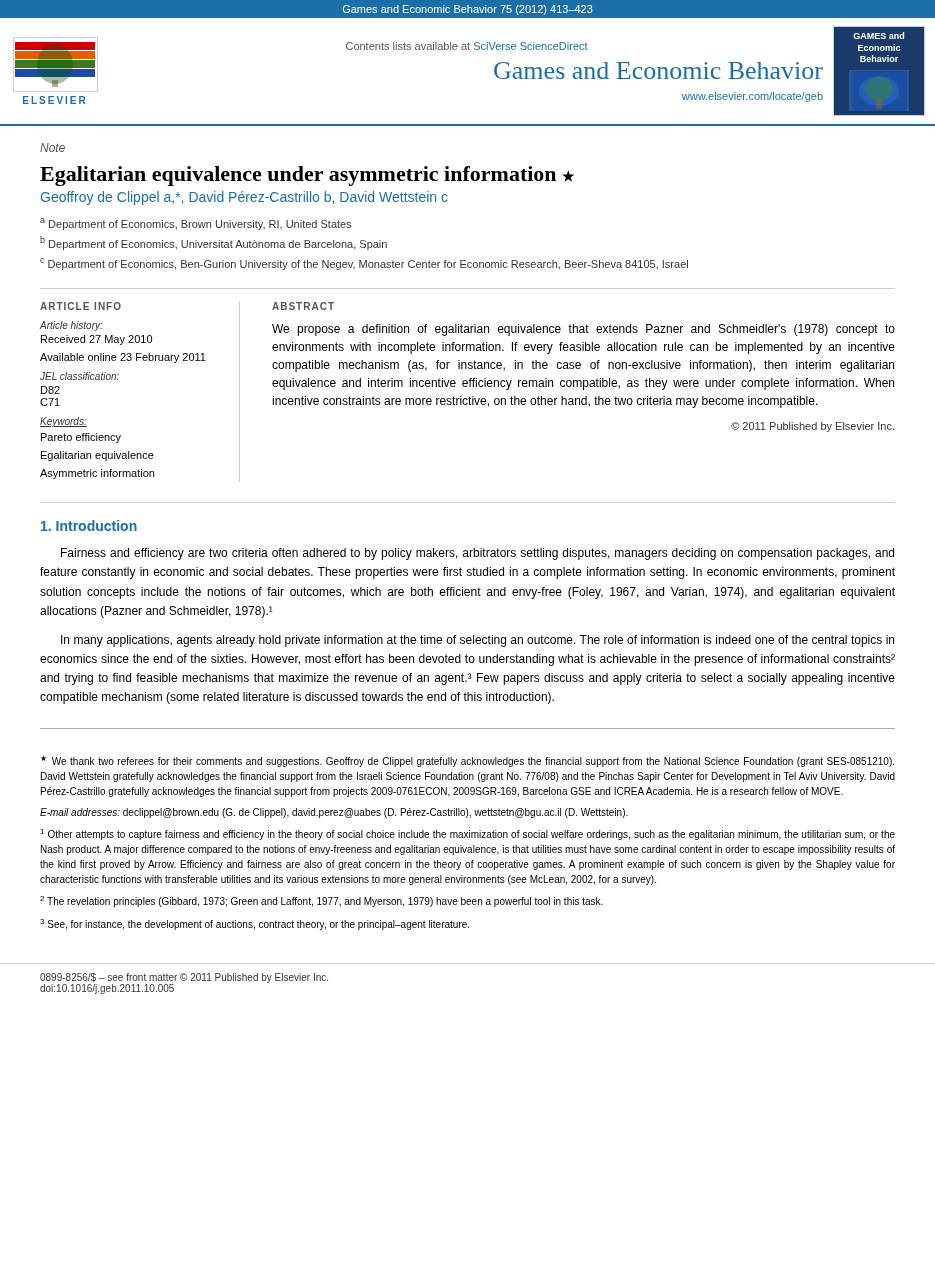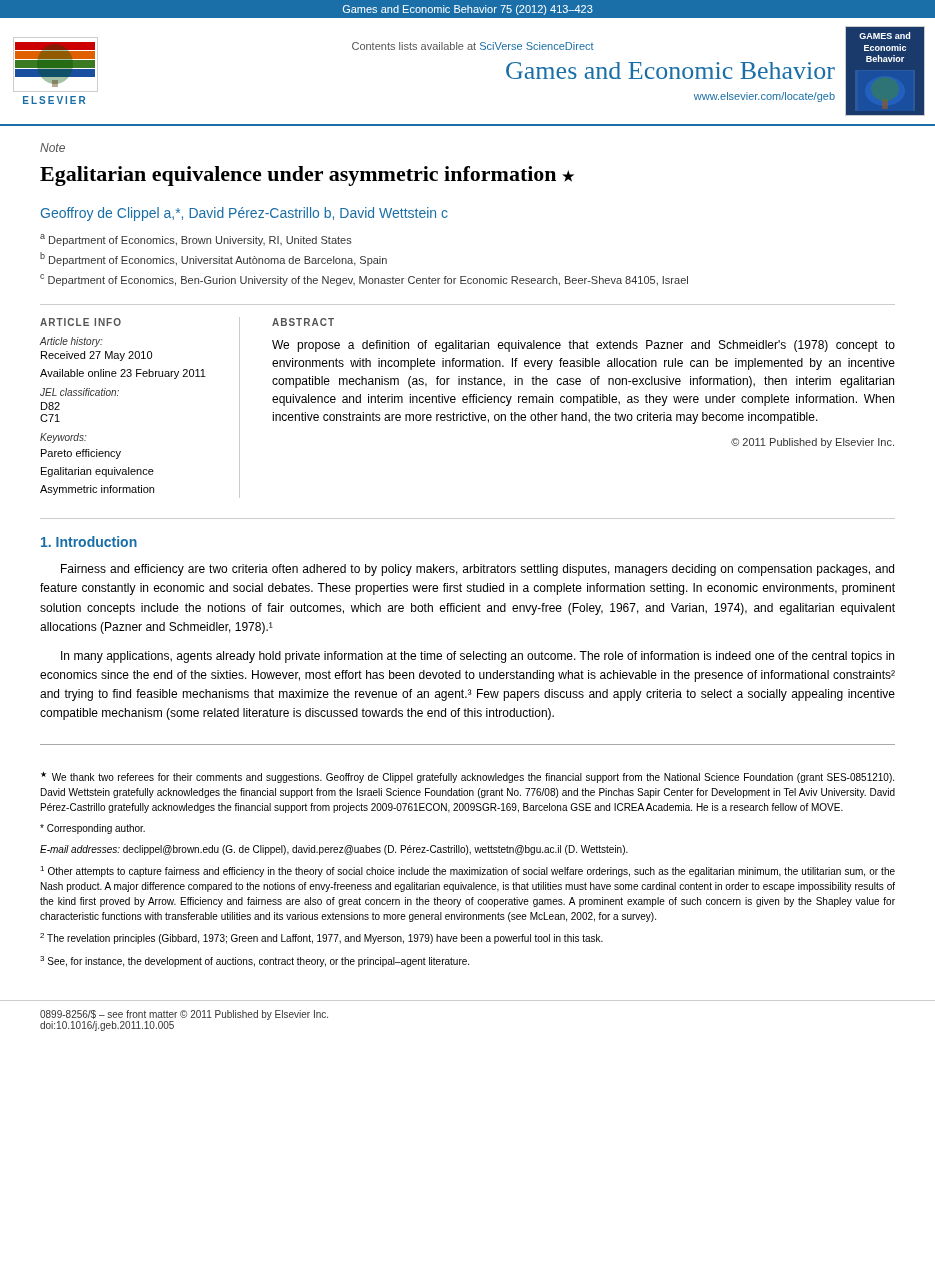--- a/index.html
+++ b/index.html
@@ -74,21 +74,21 @@
       margin-bottom: 4px;
       text-align: right;
     }
     .journal-website {
       font-size: 11px;
       color: #1a6fa8;
       text-align: right;
     }
 
     .journal-logo-box {
-      width: 80px;
+      width: 92px;
       height: 90px;
       border: 1px solid #ccc;
       overflow: hidden;
       display: flex;
       flex-direction: column;
       align-items: center;
       justify-content: flex-start;
       background: #1a3a6b;
       padding: 4px;
     }
@@ -119,21 +119,21 @@
       color: #555;
       margin-bottom: 5px;
       font-style: italic;
     }
 
     .article-title {
       font-size: 22px;
       font-weight: bold;
       font-family: 'Times New Roman', serif;
       color: #000;
-      margin-bottom: 16px;
+      margin-bottom: 0;
       line-height: 1.3;
     }
 
     .star-sup {
       font-size: 14px;
     }
 
     .authors {
       font-size: 14px;
       margin-bottom: 8px;
@@ -186,20 +186,21 @@
       font-size: 11px;
       color: #000;
       margin-bottom: 6px;
     }
 
     .keywords-label {
       font-size: 10px;
       font-style: italic;
       color: #333;
       margin-bottom: 2px;
+      text-decoration: underline;
     }
     .keyword-item {
       font-size: 11px;
       color: #000;
       line-height: 1.6;
     }
 
     .abstract-col {
       flex: 1;
     }
@@ -389,21 +390,20 @@
 
   <div class="section-heading">1. Introduction</div>
 
   <p class="body-text">Fairness and efficiency are two criteria often adhered to by policy makers, arbitrators settling disputes, managers deciding on compensation packages, and feature constantly in economic and social debates. These properties were first studied in a complete information setting. In economic environments, prominent solution concepts include the notions of fair outcomes, which are both efficient and envy-free (Foley, 1967, and Varian, 1974), and egalitarian equivalent allocations (Pazner and Schmeidler, 1978).¹</p>
   <p class="body-text">In many applications, agents already hold private information at the time of selecting an outcome. The role of information is indeed one of the central topics in economics since the end of the sixties. However, most effort has been devoted to understanding what is achievable in the presence of informational constraints² and trying to find feasible mechanisms that maximize the revenue of an agent.³ Few papers discuss and apply criteria to select a socially appealing incentive compatible mechanism (some related literature is discussed towards the end of this introduction).</p>
 
   <div class="footnotes-section">
     <div class="footnote-item">
       <span class="footnote-sup">★</span> <span>We thank two referees for their comments and suggestions. Geoffroy de Clippel gratefully acknowledges the financial support from the National Science Foundation (grant SES-0851210). David Wettstein gratefully acknowledges the financial support from the Israeli Science Foundation (grant No. 776/08) and the Pinchas Sapir Center for Development in Tel Aviv University. David Pérez-Castrillo gratefully acknowledges the financial support from projects 2009-0761ECON, 2009SGR-169, Barcelona GSE and ICREA Academia. He is a research fellow of MOVE.</span>
     </div>
-    <div class="footnote-item">* Corresponding author.</div>
     <div class="footnote-item">
       <em>E-mail addresses:</em> <span>declippel@brown.edu (G. de Clippel), david.perez@uabes (D. Pérez-Castrillo), wettstetn@bgu.ac.il (D. Wettstein).</span>
     </div>
     <div class="footnote-item">
       <span class="footnote-sup">1</span> <span>Other attempts to capture fairness and efficiency in the theory of social choice include the maximization of social welfare orderings, such as the egalitarian minimum, the utilitarian sum, or the Nash product. A major difference compared to the notions of envy-freeness and egalitarian equivalence, is that utilities must have some cardinal content in order to escape impossibility results of the kind first proved by Arrow. Efficiency and fairness are also of great concern in the theory of cooperative games. A prominent example of such concern is given by the Shapley value for characteristic functions with transferable utilities and its various extensions to more general environments (see McLean, 2002, for a survey).</span>
     </div>
     <div class="footnote-item">
       <span class="footnote-sup">2</span> <span>The revelation principles (Gibbard, 1973; Green and Laffont, 1977, and Myerson, 1979) have been a powerful tool in this task.</span>
     </div>
     <div class="footnote-item">

